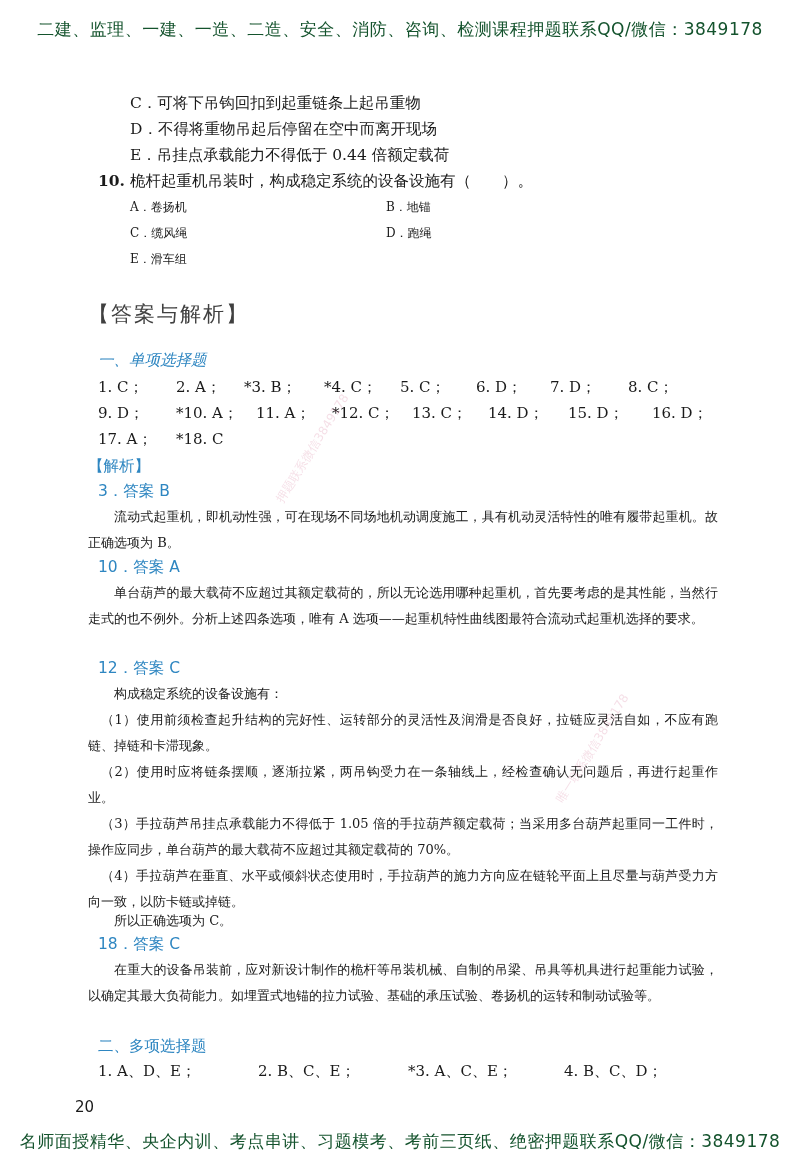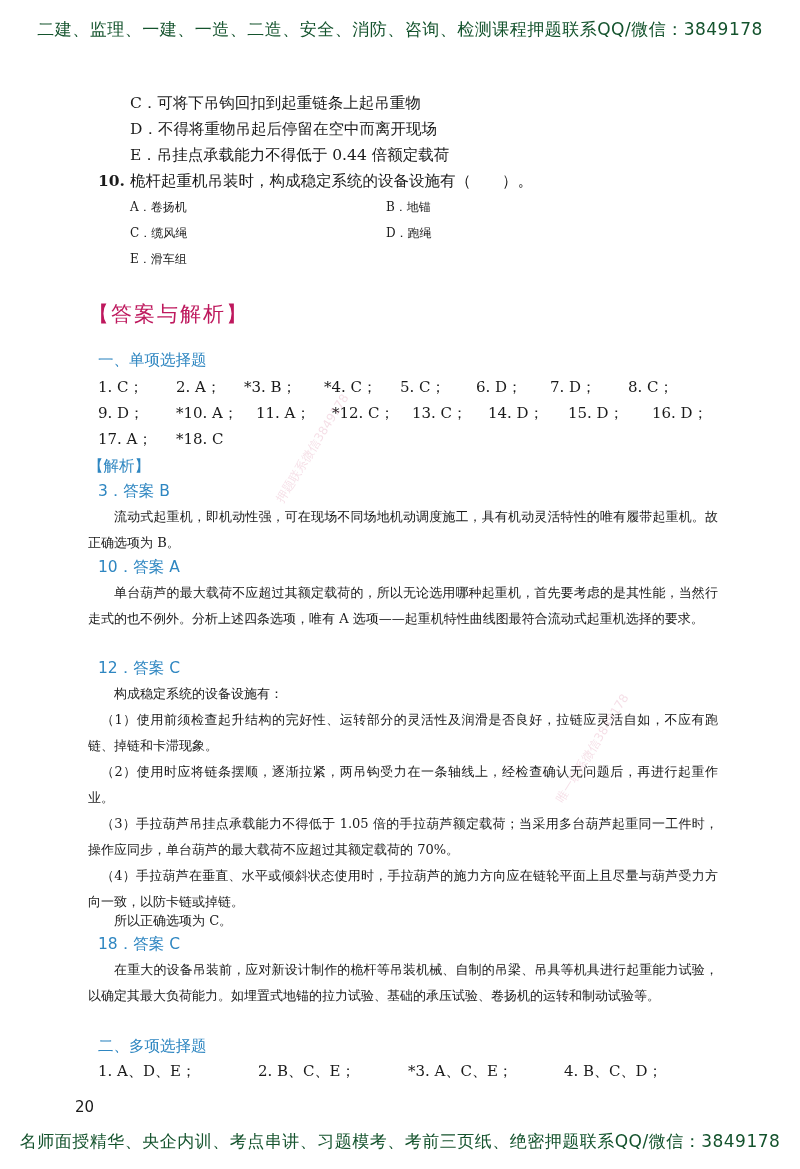--- a/index.html
+++ b/index.html
@@ -11,21 +11,21 @@
   .banner {
     position: absolute; left: 0; width: 800px; text-align: center;
     font-family: "DejaVu Sans", "Liberation Sans", sans-serif;
     font-size: 17px; color: #14532d; letter-spacing: 0.5px;
   }
   .banner.top { top: 18px; }
   .banner.bottom { top: 1130px; }
   .page { position: absolute; left: 0; top: 0; width: 800px; }
   .line { position: absolute; font-size: 15.5px; line-height: 22px; white-space: nowrap; }
   .opt { position: absolute; font-size: 12px; line-height: 22px; }
-  .section-title { position: absolute; left: 88px; top: 300px; font-size: 21px; color: #be185d;
+  .section-title { position: absolute; left: 88px; top: 300px; font-size: 21px; color: #404040;
     font-family: "DejaVu Sans", "Liberation Sans", sans-serif; letter-spacing: 2px; }
   .subhead { position: absolute; font-size: 15.5px; color: #2e86c1; font-family: "DejaVu Sans", "Liberation Sans", sans-serif; }
   .ans-row { position: absolute; left: 98px; font-size: 15px; white-space: nowrap; }
   .ans-row span { display: inline-block; }
   .para { position: absolute; left: 88px; width: 630px; font-size: 13px; line-height: 26px; text-align: justify; }
   .page-num { position: absolute; left: 75px; top: 1098px; font-size: 15px; font-family: "DejaVu Sans", "Liberation Sans", sans-serif; }
   .watermark { position: absolute; color: rgba(200,80,120,0.18); font-size: 12px; transform: rotate(-58deg);
     font-family: "DejaVu Sans", sans-serif; white-space: nowrap; }
 </style>
 </head>
@@ -42,21 +42,21 @@
   <div class="line" style="left:98px; top:170px; font-weight:bold;">10.</div>
   <div class="line" style="left:130px; top:170px;">桅杆起重机吊装时，构成稳定系统的设备设施有（　　）。</div>
   <div class="opt" style="left:130px; top:196px;">A．卷扬机</div>
   <div class="opt" style="left:386px; top:196px;">B．地锚</div>
   <div class="opt" style="left:130px; top:222px;">C．缆风绳</div>
   <div class="opt" style="left:386px; top:222px;">D．跑绳</div>
   <div class="opt" style="left:130px; top:248px;">E．滑车组</div>
 
   <div class="section-title">【答案与解析】</div>
 
-  <div class="subhead" style="left:98px; top:350px;">一、单项选择题</div>
+  <div class="subhead" style="left:98px; top:350px;font-style:italic;">一、单项选择题</div>
 
   <div class="ans-row" style="top:378px;">
     <span style="width:78px">1. C；</span><span style="width:68px">2. A；</span><span style="width:80px">*3. B；</span><span style="width:76px">*4. C；</span><span style="width:76px">5. C；</span><span style="width:74px">6. D；</span><span style="width:78px">7. D；</span><span>8. C；</span>
   </div>
   <div class="ans-row" style="top:404px;">
     <span style="width:78px">9. D；</span><span style="width:80px">*10. A；</span><span style="width:76px">11. A；</span><span style="width:80px">*12. C；</span><span style="width:76px">13. C；</span><span style="width:80px">14. D；</span><span style="width:84px">15. D；</span><span>16. D；</span>
   </div>
   <div class="ans-row" style="top:430px;">
     <span style="width:78px">17. A；</span><span>*18. C</span>
   </div>

